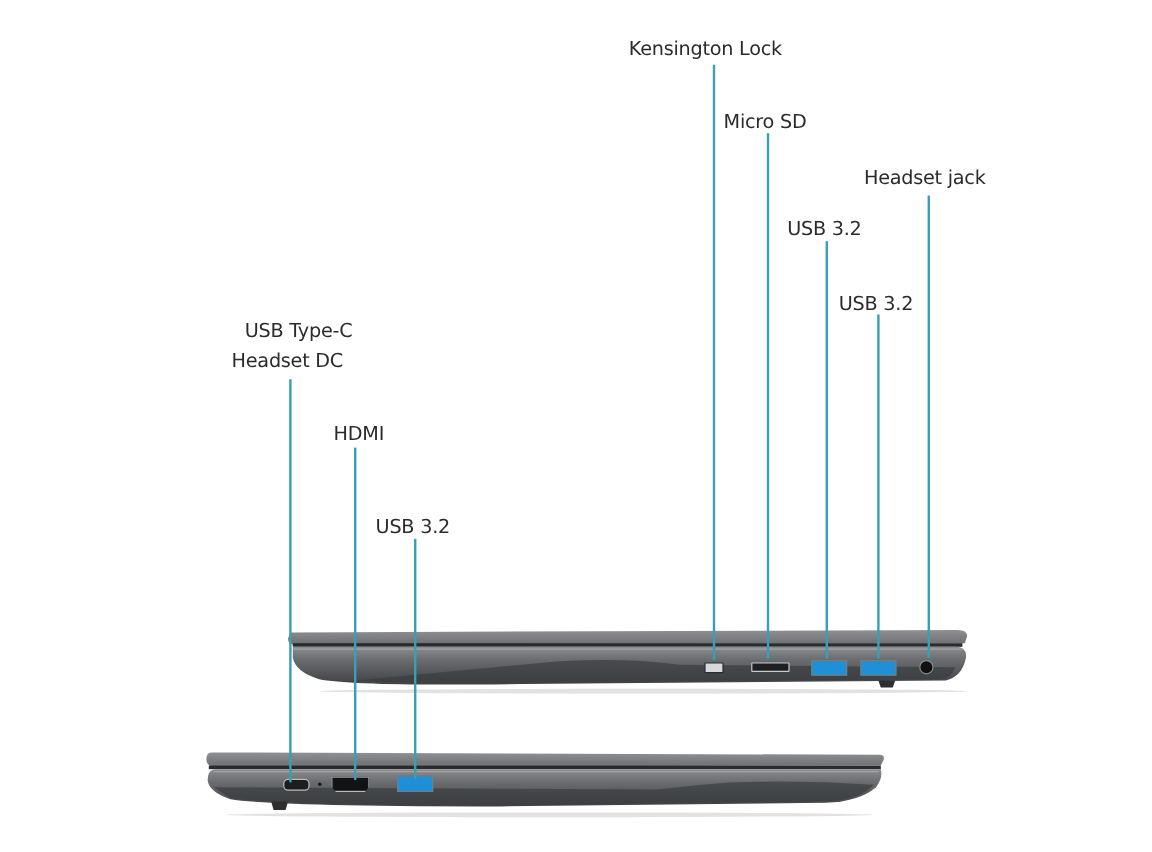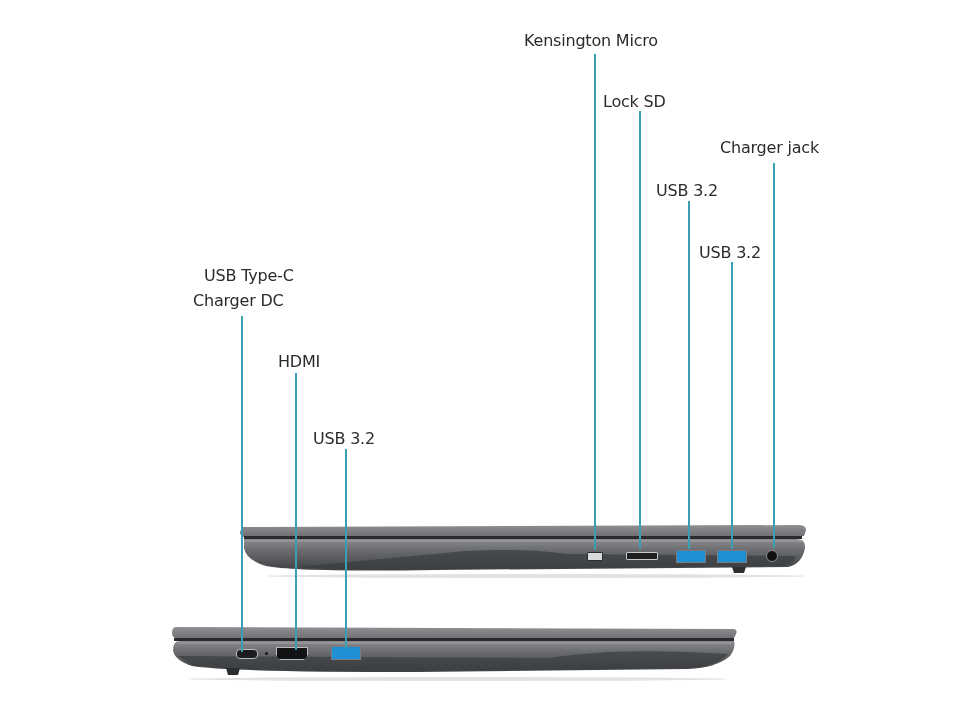--- a/index.html
+++ b/index.html
@@ -81,22 +81,22 @@
 <div class="leader" style="left:594px;top:54px;height:496px;"></div>
 <div class="leader" style="left:639px;top:111px;height:438px;"></div>
 <div class="leader" style="left:688px;top:201px;height:348px;"></div>
 <div class="leader" style="left:731px;top:262px;height:287px;"></div>
 <div class="leader" style="left:773px;top:163px;height:385px;"></div>
 
 <div class="leader" style="left:241px;top:316px;height:336px;"></div>
 <div class="leader" style="left:295px;top:373px;height:277px;"></div>
 <div class="leader" style="left:345px;top:449px;height:200px;"></div>
 
-<div class="label" style="left:524px;top:30px;">Kensington Micro</div>
-<div class="label" style="left:603px;top:91px;">Lock SD</div>
+<div class="label" style="left:524px;top:30px;">Kensington Lock</div>
+<div class="label" style="left:603px;top:91px;">Micro SD</div>
 <div class="label" style="left:656px;top:180px;">USB 3.2</div>
 <div class="label" style="left:699px;top:242px;">USB 3.2</div>
-<div class="label" style="left:720px;top:137px;">Charger jack</div>
+<div class="label" style="left:720px;top:137px;">Headset jack</div>
 
 <div class="label" style="left:204px;top:265px;">USB Type-C</div>
-<div class="label" style="left:193px;top:290px;">Charger DC</div>
+<div class="label" style="left:193px;top:290px;">Headset DC</div>
 <div class="label" style="left:278px;top:351px;">HDMI</div>
 <div class="label" style="left:313px;top:428px;">USB 3.2</div>
 
 </body></html>

